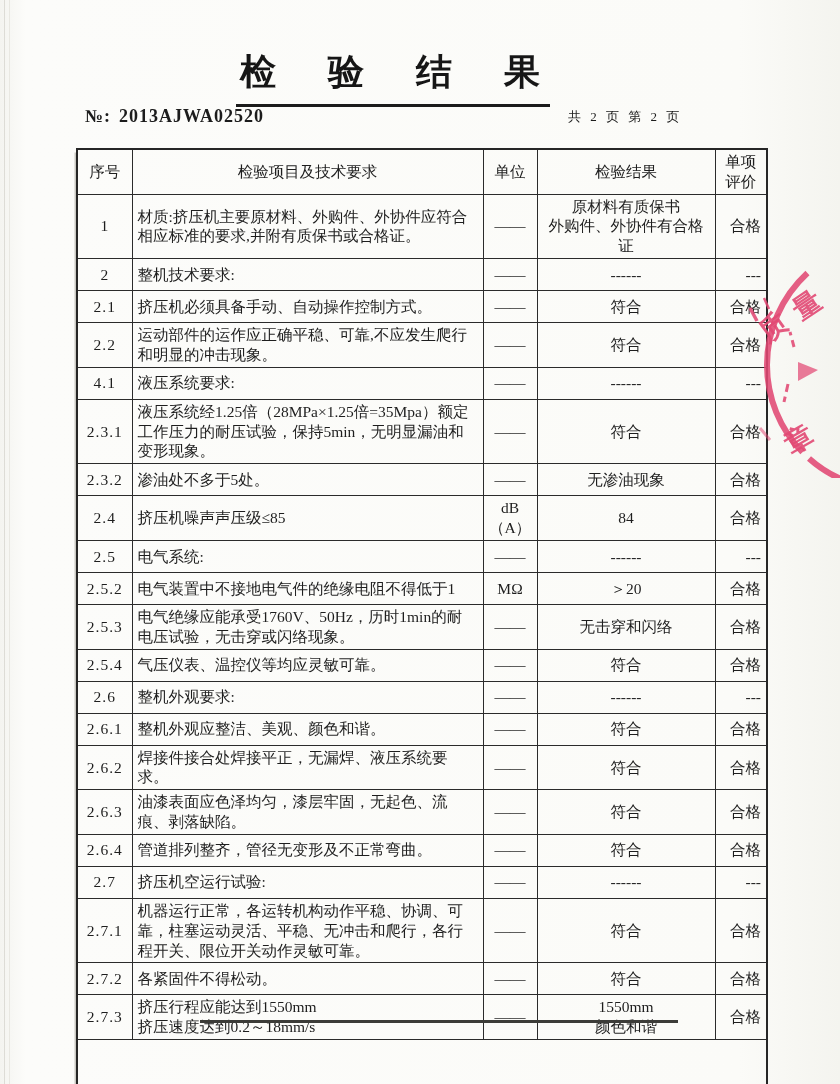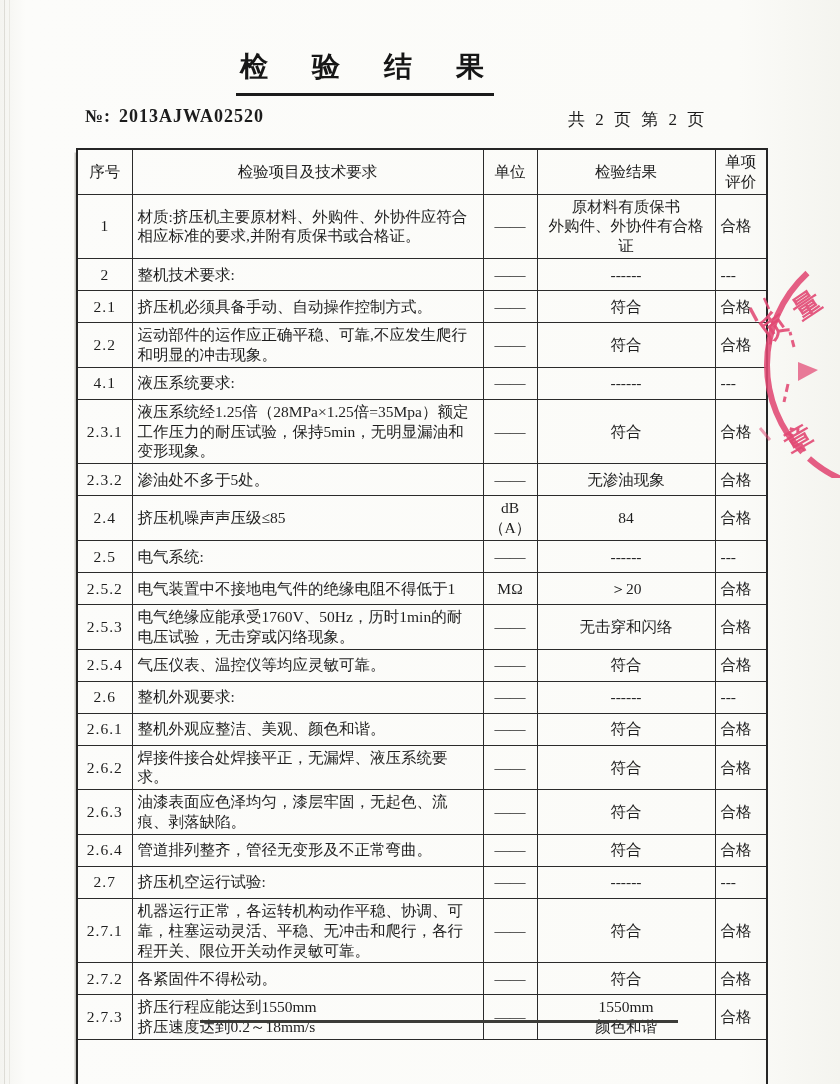--- a/index.html
+++ b/index.html
@@ -12,29 +12,29 @@
     position:relative;width:840px;height:1084px;overflow:hidden;
     color:#1c1c1c;
     background:linear-gradient(90deg,#f4f4f0 0px,#fcfcfa 26px,#fbfbf8 88%,#f4f4ef 100%);
   }
   .scan-edge{position:absolute;top:0;bottom:0;width:1px;background:#dddcd6;}
   .scan-edge.e1{left:4px;}
   .scan-edge.e2{left:9px;background:#e9e8e2;}
 
   .title-wrap{position:absolute;top:48px;left:236px;}
   .title{
-    margin:0;font-size:28px;font-weight:bold;letter-spacing:8px;
+    margin:0;font-size:36px;font-weight:bold;letter-spacing:8px;
     padding:0 2px 7px 4px;border-bottom:3px solid #1b1b1b;
     white-space:nowrap;color:#161616;
   }
 
   .meta{position:absolute;top:106px;left:85px;width:670px;font-size:18px;}
   .doc-no{display:inline-block;letter-spacing:1px;font-weight:bold;}
   .doc-no .lbl{margin-right:8px;}
-  .page-info{position:absolute;left:483px;top:2px;font-size:17px;letter-spacing:3px;white-space:nowrap;}
+  .page-info{position:absolute;left:483px;top:2px;font-size:13px;letter-spacing:3px;white-space:nowrap;}
 
   table.results{
     position:absolute;left:76px;top:148px;width:690px;
     border-collapse:collapse;table-layout:fixed;
     box-shadow:-6px 0 0 -4.5px #c9c8c2;
   }
   table.results th, table.results td{
     border:1.6px solid #2b2b2b;
     font-weight:normal;
     font-size:15.5px;
@@ -43,21 +43,21 @@
     vertical-align:middle;
     color:#1e1e1e;
   }
   table.results{border:2.5px solid #262626;}
   th{height:36px;font-size:16px;}
   td{height:27px;}
   .c-seq{text-align:center;letter-spacing:1px;}
   .c-item{text-align:left;padding-left:9px;white-space:pre-line;font-family:Liberation Serif, serif;}
   .c-unit{text-align:center;}
   .c-result{text-align:center;white-space:pre-line;}
-  .c-eval{text-align:left;}
+  .c-eval{text-align:right;}
   .note-row td{height:44px;text-align:left;padding-left:13px;font-size:16px;}
 
   .footer-line{position:absolute;left:200px;top:1020px;width:478px;height:2.5px;background:#3c3c38;}
 
   .stamp{position:absolute;right:-2px;top:268px;width:102px;height:210px;pointer-events:none;}
 </style>
 </head>
 <body>
 
 <div class="page">

